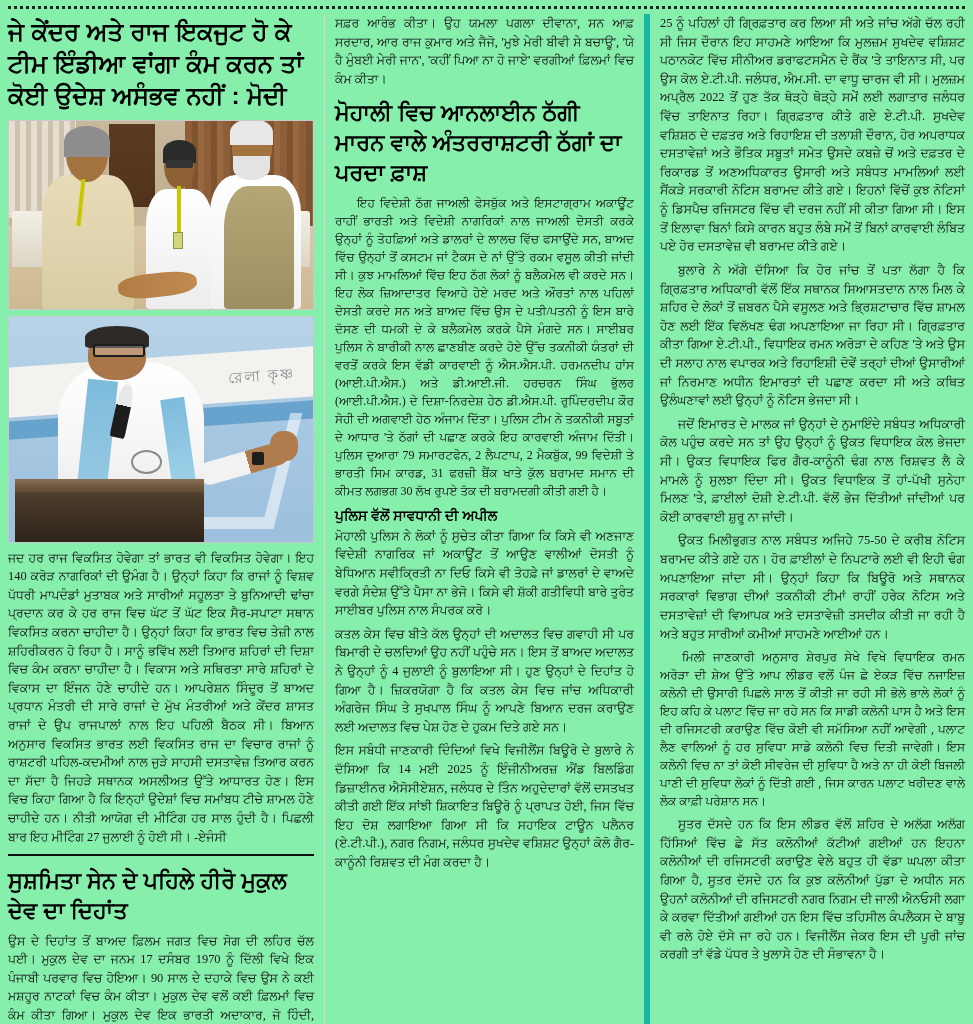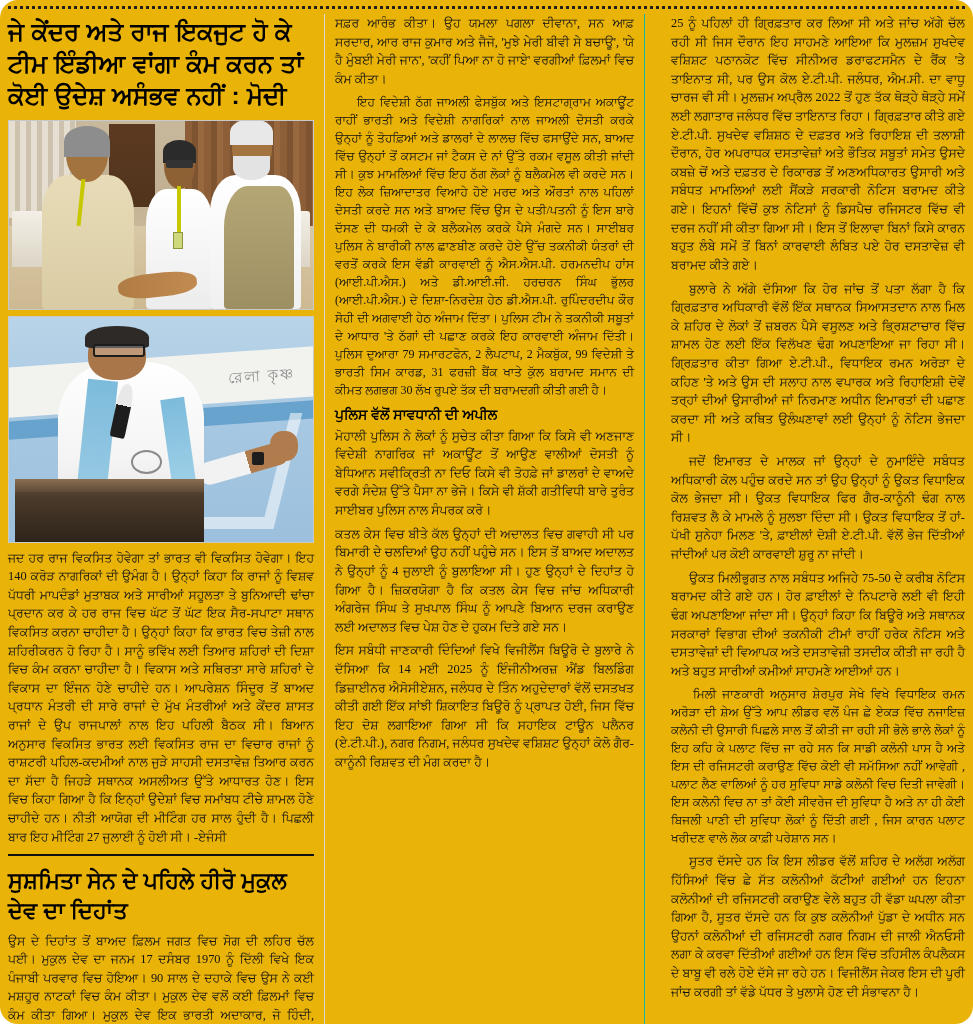--- a/index.html
+++ b/index.html
@@ -9,23 +9,22 @@
   }
   body {
     font-family: "Liberation Sans", "DejaVu Sans", sans-serif;
     color: #111111;
   }
   #page {
     position: relative;
     width: 973px;
     height: 1024px;
     overflow: hidden;
-    background: #eab308;
+    background: #86efac;
     box-sizing: border-box;
-    border-radius: 18px;
   }
   
   .top-rule {
     position: absolute;
     top: 6px;
     left: 8px;
     right: 8px;
     height: 3px;
     border-top: 3px dotted #1a1a1a;
     opacity: .95;
@@ -38,21 +37,21 @@
     bottom: 0;
     display: flex;
     gap: 0;
   }
   .col {
     box-sizing: border-box;
     position: relative;
   }
   .col-1 { width: 316px; padding-right: 10px; }
   .col-2 { width: 320px; padding: 0 10px; border-left: 1px solid #d8d8d8; }
-  .col-3 { width: 321px; padding-left: 26px; border-left: 1px solid #14b8a6; }
+  .col-3 { width: 321px; padding-left: 10px; border-left: 6px solid #14b8a6; }
 
   h1.headline {
     font-family: "Liberation Sans", "DejaVu Sans", sans-serif;
     font-weight: bold;
     font-size: 24.5px;
     line-height: 1.30;
     letter-spacing: -0.2px;
     margin: 2px 0 8px 0;
     color: #000;
     word-spacing: 1px;
@@ -351,20 +350,21 @@
 
       <h2 class="headline-sm">ਸੁਸ਼ਮਿਤਾ ਸੇਨ ਦੇ ਪਹਿਲੇ ਹੀਰੋ ਮੁਕੁਲ ਦੇਵ ਦਾ ਦਿਹਾਂਤ</h2>
 
       <p class="body">ਉਸ ਦੇ ਦਿਹਾਂਤ ਤੋਂ ਬਾਅਦ ਫ਼ਿਲਮ ਜਗਤ ਵਿਚ ਸੋਗ ਦੀ ਲਹਿਰ ਚੱਲ ਪਈ। ਮੁਕੁਲ ਦੇਵ ਦਾ ਜਨਮ 17 ਦਸੰਬਰ 1970 ਨੂੰ ਦਿੱਲੀ ਵਿਖੇ ਇਕ ਪੰਜਾਬੀ ਪਰਵਾਰ ਵਿਚ ਹੋਇਆ। 90 ਸਾਲ ਦੇ ਦਹਾਕੇ ਵਿਚ ਉਸ ਨੇ ਕਈ ਮਸ਼ਹੂਰ ਨਾਟਕਾਂ ਵਿਚ ਕੰਮ ਕੀਤਾ। ਮੁਕੁਲ ਦੇਵ ਵਲੋਂ ਕਈ ਫ਼ਿਲਮਾਂ ਵਿਚ ਕੰਮ ਕੀਤਾ ਗਿਆ। ਮੁਕੁਲ ਦੇਵ ਇਕ ਭਾਰਤੀ ਅਦਾਕਾਰ, ਜੋ ਹਿੰਦੀ, ਪੰਜਾਬੀ, ਤੇਲਗੂ, ਤਾਮਿਲ, ਕੰਨੜ, ਬੰਗਾਲੀ ਅਤੇ ਮਲਿਆਲਮ ਫ਼ਿਲਮਾਂ ਦੇ ਨਾਲ-ਨਾਲ ਟੈਲੀਵਿਜ਼ਨ ਵਿਚ ਆਪਣੇ ਕੰਮ ਲਈ ਜਾਣਿਆ ਜਾਂਦਾ ਹੈ। ਉਸ ਨੇ ਆਪਣੇ ਕਰੀਅਰ ਦੀ ਸ਼ੁਰੂਆਤ 1996 ਵਿਚ ਟੀਵੀ ਲੜੀਵਾਰ 'ਮੁਮਕਿਨ' ਨਾਲ ਕੀਤੀ ਅਤੇ ਉਸੇ ਸਾਲ ਸੁਸ਼ਮਿਤਾ ਸੇਨ ਨਾਲ ਦਸਤਕ ਫ਼ਿਲਮ ਵਿਚ ਅਪਣਾ ਫ਼ਿਲਮੀ</p>
     </div>
 
     <div class="col col-2">
 
       <p class="body">ਸਫ਼ਰ ਆਰੰਭ ਕੀਤਾ। ਉਹ ਯਮਲਾ ਪਗਲਾ ਦੀਵਾਨਾ, ਸਨ ਆਫ਼ ਸਰਦਾਰ, ਆਰ ਰਾਜ ਕੁਮਾਰ ਅਤੇ ਜੈਜੋ, 'ਮੁਝੇ ਮੇਰੀ ਬੀਵੀ ਸੇ ਬਚਾਊ', 'ਯੇ ਹੈ ਮੁੰਬਈ ਮੇਰੀ ਜਾਨ', 'ਕਹੀਂ ਪਿਆ ਨਾ ਹੋ ਜਾਏ' ਵਰਗੀਆਂ ਫ਼ਿਲਮਾਂ ਵਿਚ ਕੰਮ ਕੀਤਾ।</p>
 
+      <h2 class="headline-sm">ਮੋਹਾਲੀ ਵਿਚ ਆਨਲਾਈਨ ਠੱਗੀ ਮਾਰਨ ਵਾਲੇ ਅੰਤਰਰਾਸ਼ਟਰੀ ਠੱਗਾਂ ਦਾ ਪਰਦਾ ਫ਼ਾਸ਼</h2>
 
       <p class="lead">ਇਹ ਵਿਦੇਸ਼ੀ ਠੱਗ ਜਾਅਲੀ ਫੇਸਬੁੱਕ ਅਤੇ ਇਸਟਾਗ੍ਰਾਮ ਅਕਾਊਂਟ ਰਾਹੀਂ ਭਾਰਤੀ ਅਤੇ ਵਿਦੇਸ਼ੀ ਨਾਗਰਿਕਾਂ ਨਾਲ ਜਾਅਲੀ ਦੋਸਤੀ ਕਰਕੇ ਉਨ੍ਹਾਂ ਨੂੰ ਤੋਹਫ਼ਿਆਂ ਅਤੇ ਡਾਲਰਾਂ ਦੇ ਲਾਲਚ ਵਿੱਚ ਫਸਾਉਂਦੇ ਸਨ, ਬਾਅਦ ਵਿੱਚ ਉਨ੍ਹਾਂ ਤੋਂ ਕਸਟਮ ਜਾਂ ਟੈਕਸ ਦੇ ਨਾਂ ਉੱਤੇ ਰਕਮ ਵਸੂਲ ਕੀਤੀ ਜਾਂਦੀ ਸੀ। ਕੁਝ ਮਾਮਲਿਆਂ ਵਿੱਚ ਇਹ ਠੱਗ ਲੋਕਾਂ ਨੂੰ ਬਲੈਕਮੇਲ ਵੀ ਕਰਦੇ ਸਨ। ਇਹ ਲੋਕ ਜ਼ਿਆਦਾਤਰ ਵਿਆਹੇ ਹੋਏ ਮਰਦ ਅਤੇ ਔਰਤਾਂ ਨਾਲ ਪਹਿਲਾਂ ਦੋਸਤੀ ਕਰਦੇ ਸਨ ਅਤੇ ਬਾਅਦ ਵਿੱਚ ਉਸ ਦੇ ਪਤੀ/ਪਤਨੀ ਨੂੰ ਇਸ ਬਾਰੇ ਦੱਸਣ ਦੀ ਧਮਕੀ ਦੇ ਕੇ ਬਲੈਕਮੇਲ ਕਰਕੇ ਪੈਸੇ ਮੰਗਦੇ ਸਨ। ਸਾਈਬਰ ਪੁਲਿਸ ਨੇ ਬਾਰੀਕੀ ਨਾਲ ਛਾਣਬੀਣ ਕਰਦੇ ਹੋਏ ਉੱਚ ਤਕਨੀਕੀ ਯੰਤਰਾਂ ਦੀ ਵਰਤੋਂ ਕਰਕੇ ਇਸ ਵੱਡੀ ਕਾਰਵਾਈ ਨੂੰ ਐਸ.ਐਸ.ਪੀ. ਹਰਮਨਦੀਪ ਹਾਂਸ (ਆਈ.ਪੀ.ਐਸ.) ਅਤੇ ਡੀ.ਆਈ.ਜੀ. ਹਰਚਰਨ ਸਿੰਘ ਭੁੱਲਰ (ਆਈ.ਪੀ.ਐਸ.) ਦੇ ਦਿਸ਼ਾ-ਨਿਰਦੇਸ਼ ਹੇਠ ਡੀ.ਐਸ.ਪੀ. ਰੁਪਿੰਦਰਦੀਪ ਕੌਰ ਸੋਹੀ ਦੀ ਅਗਵਾਈ ਹੇਠ ਅੰਜਾਮ ਦਿੱਤਾ। ਪੁਲਿਸ ਟੀਮ ਨੇ ਤਕਨੀਕੀ ਸਬੂਤਾਂ ਦੇ ਆਧਾਰ 'ਤੇ ਠੱਗਾਂ ਦੀ ਪਛਾਣ ਕਰਕੇ ਇਹ ਕਾਰਵਾਈ ਅੰਜਾਮ ਦਿੱਤੀ। ਪੁਲਿਸ ਦੁਆਰਾ 79 ਸਮਾਰਟਫੋਨ, 2 ਲੈਪਟਾਪ, 2 ਮੈਕਬੁੱਕ, 99 ਵਿਦੇਸ਼ੀ ਤੇ ਭਾਰਤੀ ਸਿਮ ਕਾਰਡ, 31 ਫਰਜ਼ੀ ਬੈਂਕ ਖਾਤੇ ਕੁੱਲ ਬਰਾਮਦ ਸਮਾਨ ਦੀ ਕੀਮਤ ਲਗਭਗ 30 ਲੱਖ ਰੁਪਏ ਤੱਕ ਦੀ ਬਰਾਮਦਗੀ ਕੀਤੀ ਗਈ ਹੈ।</p>
 
       <h3 class="subhead">ਪੁਲਿਸ ਵੱਲੋਂ ਸਾਵਧਾਨੀ ਦੀ ਅਪੀਲ</h3>
 
       <p class="body">ਮੋਹਾਲੀ ਪੁਲਿਸ ਨੇ ਲੋਕਾਂ ਨੂੰ ਸੁਚੇਤ ਕੀਤਾ ਗਿਆ ਕਿ ਕਿਸੇ ਵੀ ਅਣਜਾਣ ਵਿਦੇਸ਼ੀ ਨਾਗਰਿਕ ਜਾਂ ਅਕਾਊਂਟ ਤੋਂ ਆਉਣ ਵਾਲੀਆਂ ਦੋਸਤੀ ਨੂੰ ਬੇਧਿਆਨ ਸਵੀਕ੍ਰਿਤੀ ਨਾ ਦਿਓ ਕਿਸੇ ਵੀ ਤੋਹਫ਼ੇ ਜਾਂ ਡਾਲਰਾਂ ਦੇ ਵਾਅਦੇ ਵਰਗੇ ਸੰਦੇਸ਼ ਉੱਤੇ ਪੈਸਾ ਨਾ ਭੇਜੋ। ਕਿਸੇ ਵੀ ਸ਼ੱਕੀ ਗਤੀਵਿਧੀ ਬਾਰੇ ਤੁਰੰਤ ਸਾਈਬਰ ਪੁਲਿਸ ਨਾਲ ਸੰਪਰਕ ਕਰੋ।</p>
 
 
       <p class="body">ਕਤਲ ਕੇਸ ਵਿਚ ਬੀਤੇ ਕੱਲ ਉਨ੍ਹਾਂ ਦੀ ਅਦਾਲਤ ਵਿਚ ਗਵਾਹੀ ਸੀ ਪਰ ਬਿਮਾਰੀ ਦੇ ਚਲਦਿਆਂ ਉਹ ਨਹੀਂ ਪਹੁੰਚੇ ਸਨ। ਇਸ ਤੋਂ ਬਾਅਦ ਅਦਾਲਤ ਨੇ ਉਨ੍ਹਾਂ ਨੂੰ 4 ਜੁਲਾਈ ਨੂੰ ਬੁਲਾਇਆ ਸੀ। ਹੁਣ ਉਨ੍ਹਾਂ ਦੇ ਦਿਹਾਂਤ ਹੋ ਗਿਆ ਹੈ। ਜ਼ਿਕਰਯੋਗਾ ਹੈ ਕਿ ਕਤਲ ਕੇਸ ਵਿਚ ਜਾਂਚ ਅਧਿਕਾਰੀ ਅੰਗਰੇਜ ਸਿੰਘ ਤੇ ਸੁਖਪਾਲ ਸਿੰਘ ਨੂੰ ਆਪਣੇ ਬਿਆਨ ਦਰਜ ਕਰਾਉਣ ਲਈ ਅਦਾਲਤ ਵਿਚ ਪੇਸ਼ ਹੋਣ ਦੇ ਹੁਕਮ ਦਿਤੇ ਗਏ ਸਨ।</p>
 

